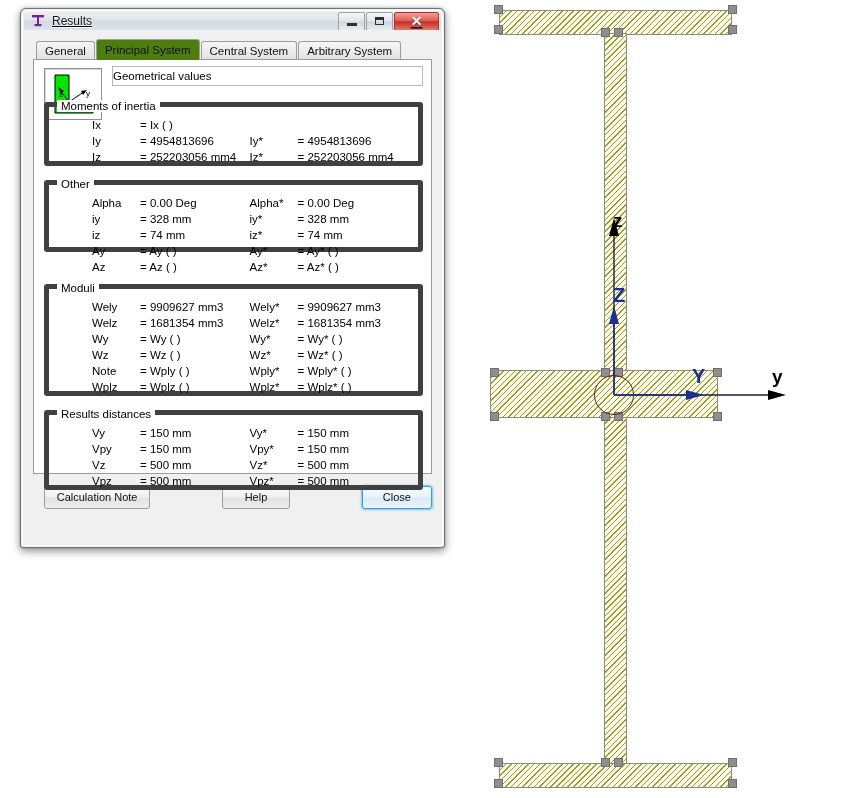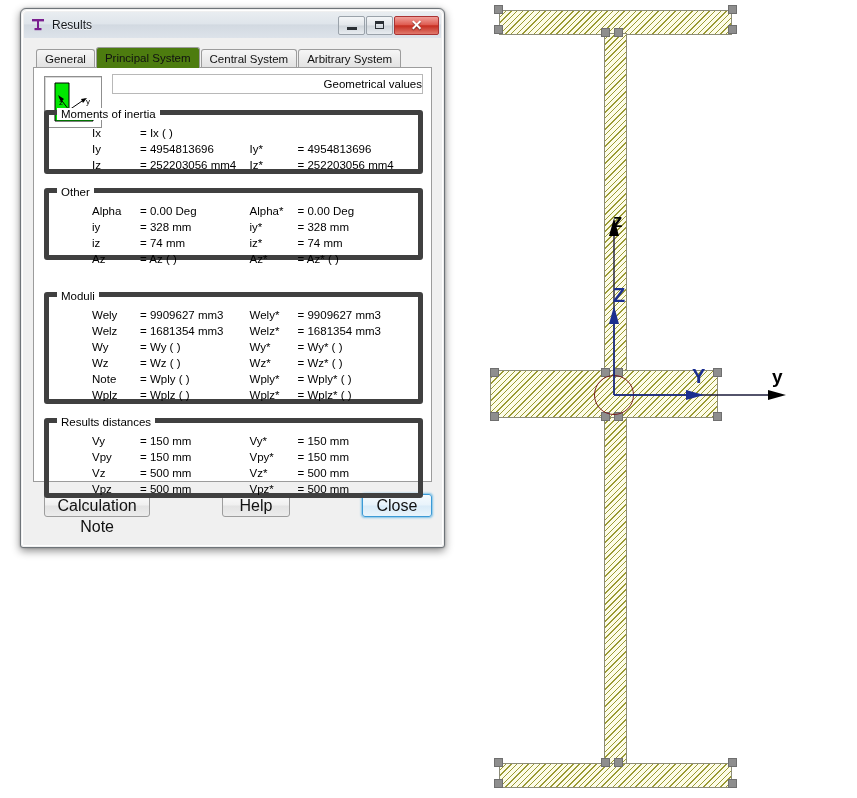--- a/index.html
+++ b/index.html
@@ -86,26 +86,27 @@
     content: "";
     position: absolute;
     left: 1px; top: 1px; right: 1px; bottom: 1px;
     border: 1px solid #ffffff;
     border-radius: 5px 5px 2px 2px;
     pointer-events: none;
   }
 
   .titlebar {
     position: relative;
-    height: 26px;
+    height: 18px;
     background: linear-gradient(to bottom, #e9edf1 0%, #dfe5eb 45%, #d2d9e1 50%, #dde3ea 100%);
     border-radius: 4px 4px 0 0;
     display: flex;
     align-items: center;
     padding: 0 2px 0 6px;
+    text-decoration: underline;
   }
   .title-icon {
     width: 16px; height: 16px;
     margin-right: 6px;
     flex: 0 0 auto;
   }
   .title-text {
     font-size: 12px;
     color: #15181c;
     flex: 1 1 auto;
@@ -202,21 +203,21 @@
   .colheads {
     position: absolute;
     left: 78px; top: 6px;
     right: 8px;
     height: 20px;
     display: flex;
     gap: 10px;
   }
   .colhead {
     flex: 1 1 0;
-    text-align: right;
+    text-align: left;
     font-size: 11.5px;
     color: #000;
     border-left: 1px solid #b4b4b4;
     border-top: 1px solid #b4b4b4;
     border-right: 1px solid #b4b4b4;
     border-bottom: 1px solid #b4b4b4;
     border-color: #b8b8b8 transparent #b8b8b8 #b8b8b8;
     border-right: 1px solid #b8b8b8;
     box-sizing: border-box;
     line-height: 18px;
@@ -259,21 +260,21 @@
 
   
   .buttonbar {
     position: relative;
     height: 46px;
     display: flex;
     align-items: center;
   }
   .btn {
     height: 23px;
-    font-size: 16px;
+    font-size: 11px;
     font-family: "Liberation Sans", sans-serif;
     color: #111;
     background: linear-gradient(to bottom, #fbfbfb 0%, #f0f0f0 48%, #e3e3e3 52%, #ececec 100%);
     border: 1px solid #9d9d9d;
     border-radius: 3px;
     box-sizing: border-box;
     cursor: default;
     text-align: center;
     line-height: 21px;
   }
@@ -459,20 +460,30 @@
                 <span class="sym">iz</span>
                 <span class="val">= 74 mm</span>
               </span>
             <span class="cell-r">
                 <span class="sym">iz*</span>
                 <span class="val">= 74 mm</span>
               </span>
           </div>
           <div class="row">
             <span class="cell-l">
+                <span class="sym">Ay</span>
+                <span class="val">= Ay ( )</span>
+              </span>
+            <span class="cell-r">
+                <span class="sym">Ay*</span>
+                <span class="val">= Ay* ( )</span>
+              </span>
+          </div>
+          <div class="row">
+            <span class="cell-l">
                 <span class="sym">Az</span>
                 <span class="val">= Az ( )</span>
               </span>
             <span class="cell-r">
                 <span class="sym">Az*</span>
                 <span class="val">= Az* ( )</span>
               </span>
           </div>
         </div>
       </div>

